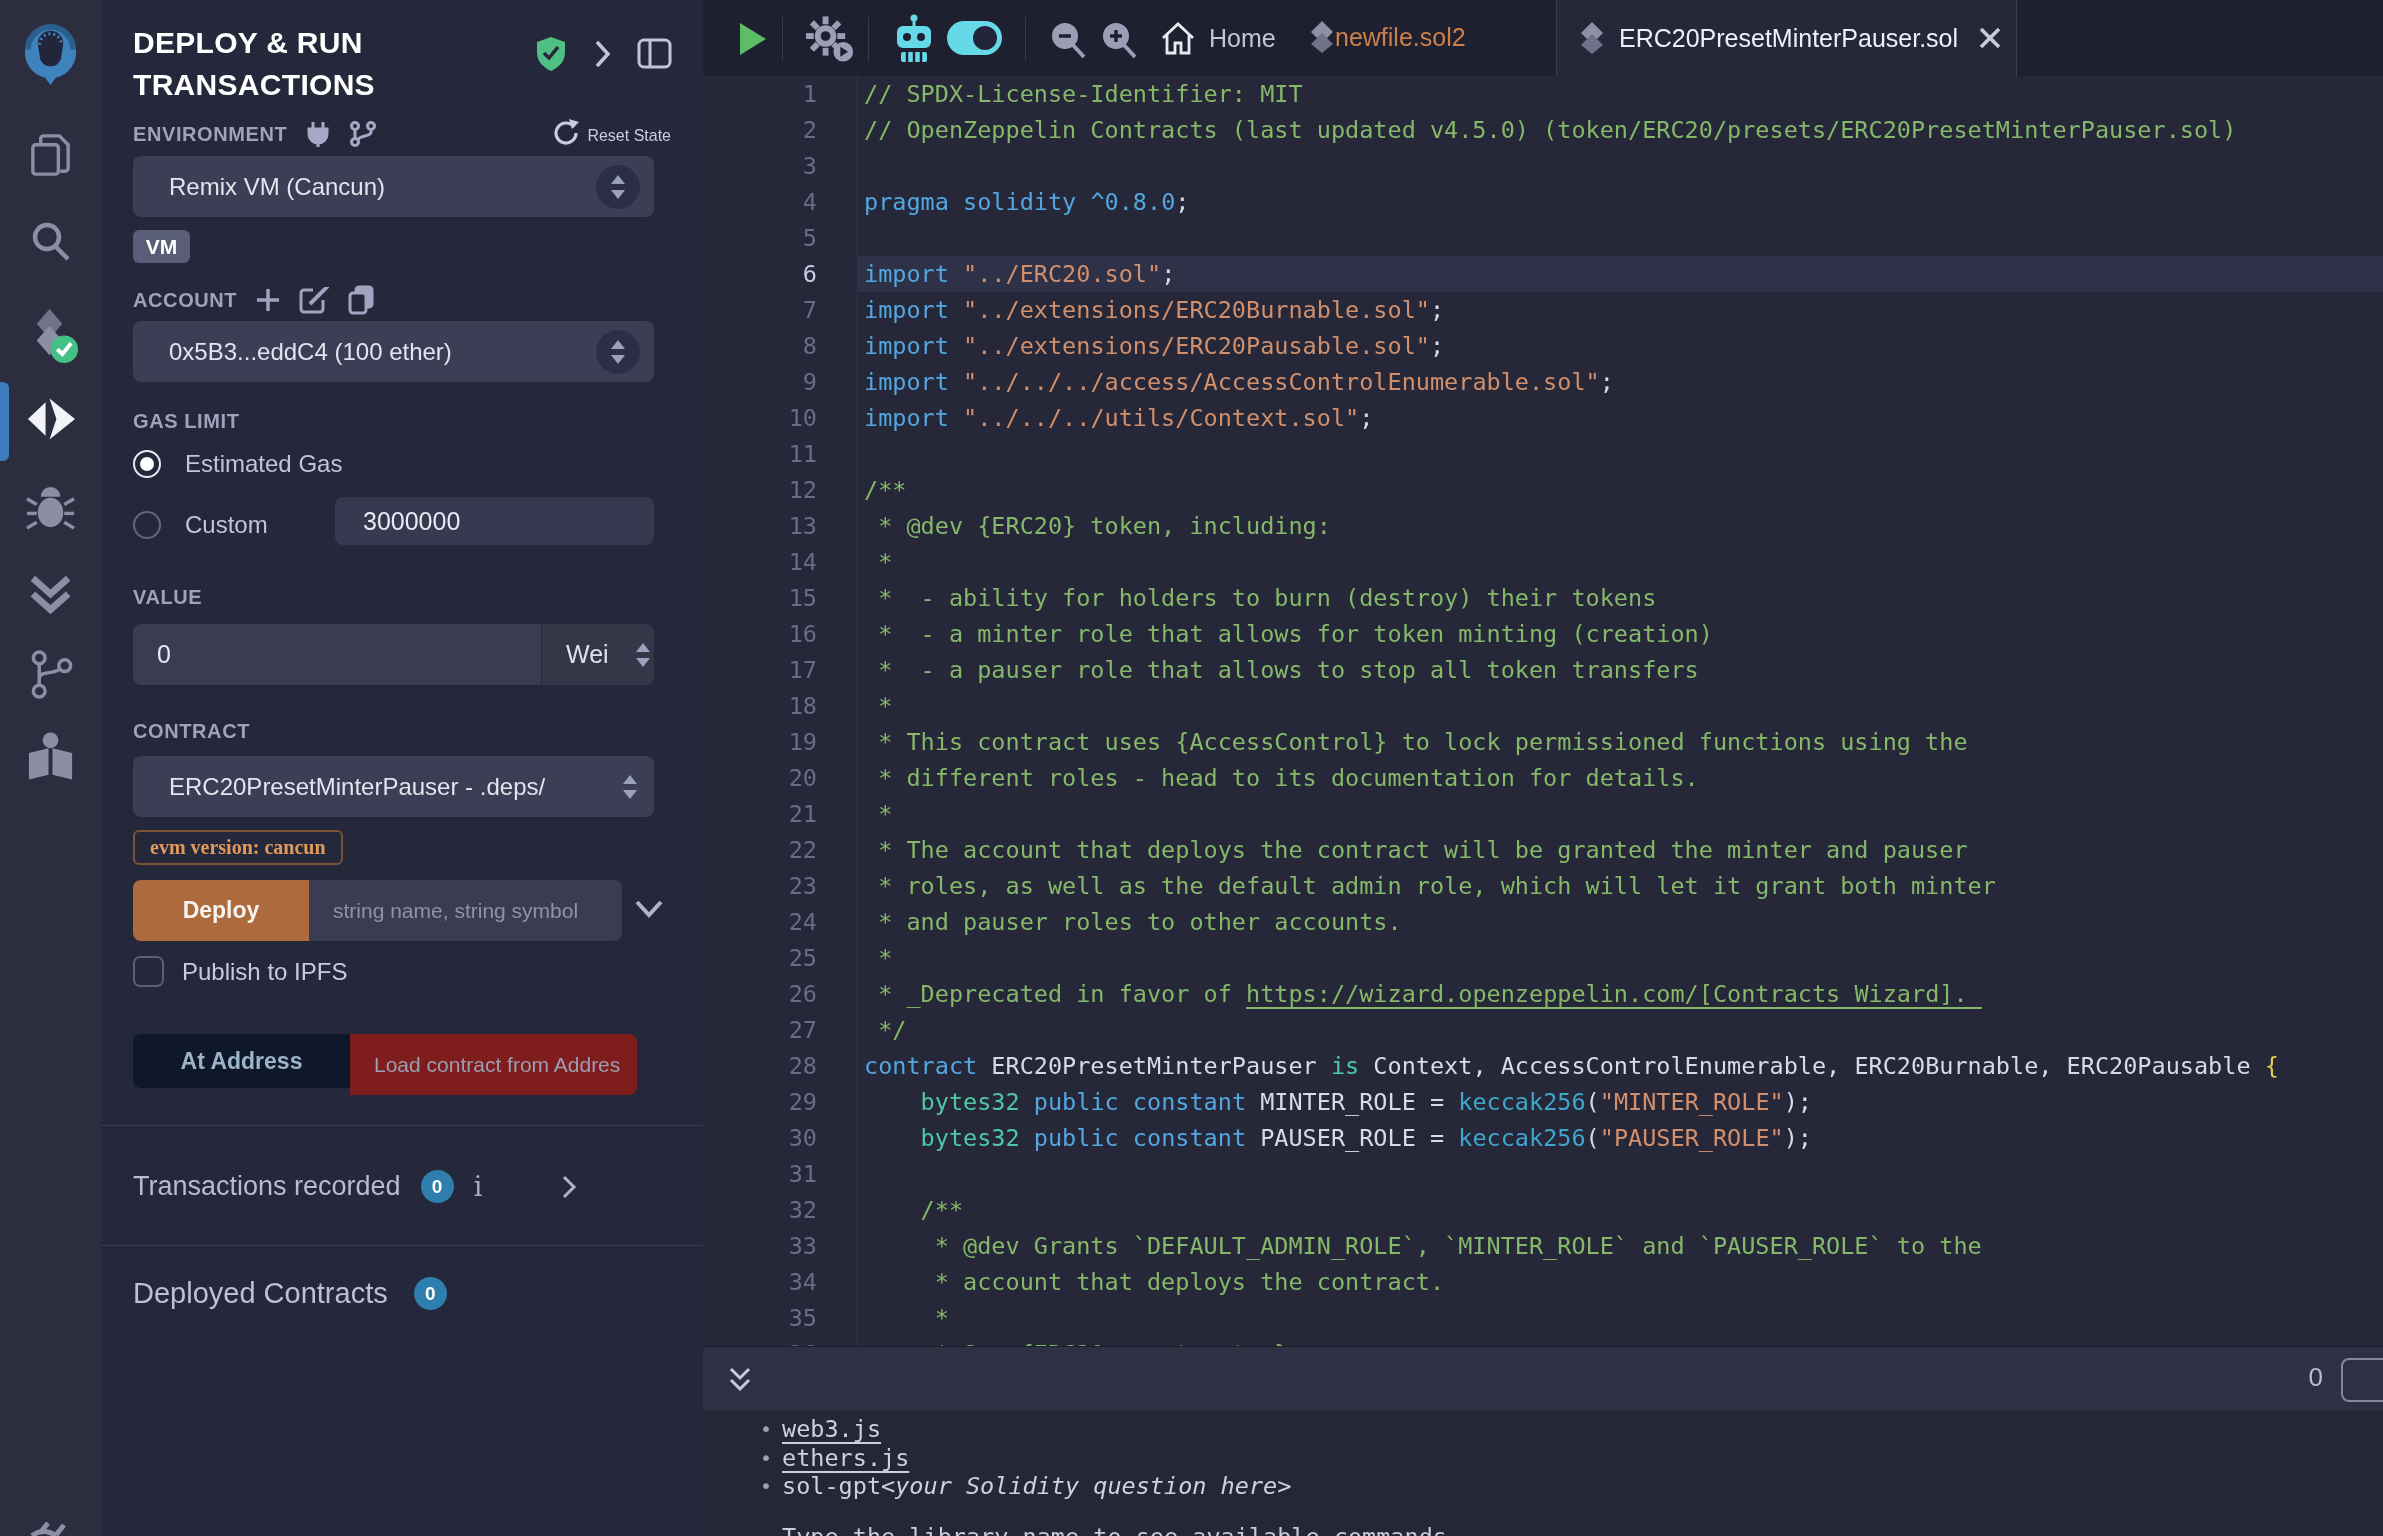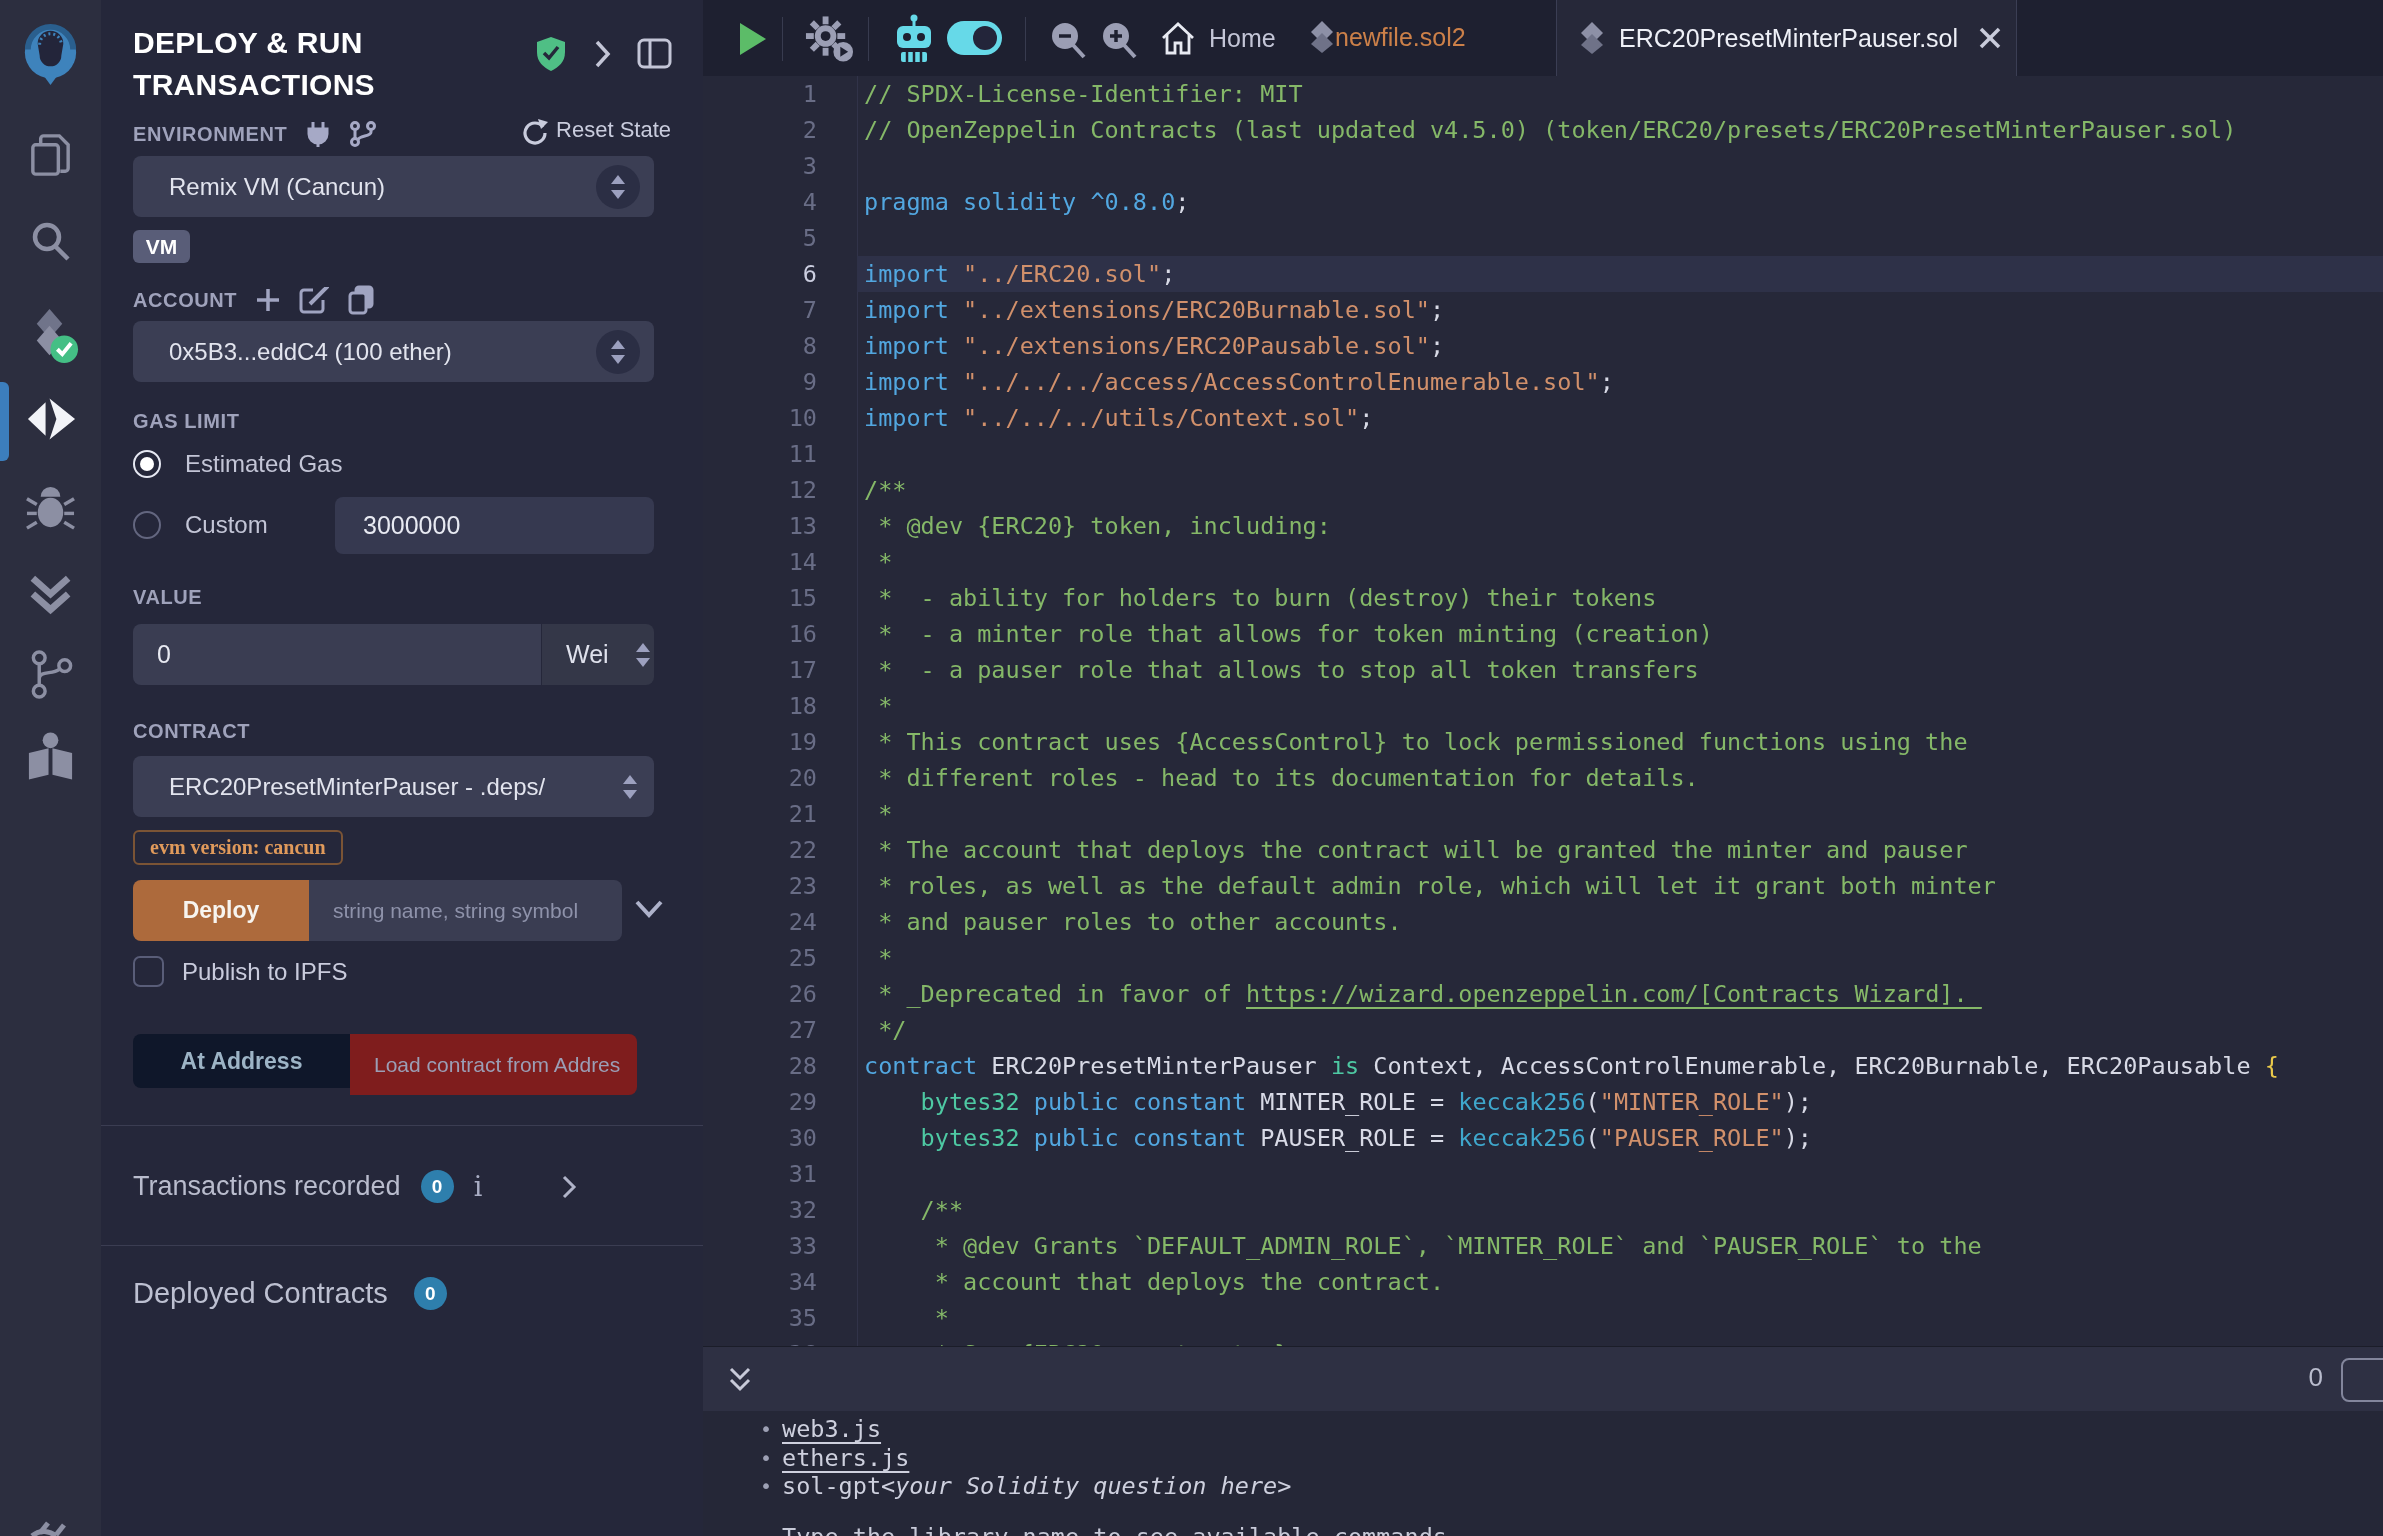--- a/index.html
+++ b/index.html
@@ -19,28 +19,28 @@
   .panel-title{width:337px;font-size:30px;line-height:42px;font-weight:bold;color:#ffffff;letter-spacing:0.3px;}
   .lbl{font-size:20px;letter-spacing:0.6px;color:#9fa2bb;font-weight:bold;}
   .select{width:521px;height:61px;background:#3b3e54;border-radius:8px;display:flex;align-items:center;}
   .select .ftext{margin-left:36px;font-size:24px;color:#e2e4ee;white-space:nowrap;overflow:hidden;max-width:416px;}
   .circle-stepper{margin-left:auto;margin-right:14px;width:44px;height:44px;border-radius:50%;background:#2b2e44;
                   display:flex;align-items:center;justify-content:center;}
   .plain-stepper{margin-left:auto;margin-right:14px;}
   .vm-badge{width:57px;height:33px;background:#595d78;border-radius:6px;color:#fff;font-weight:bold;font-size:21px;
             display:flex;align-items:center;justify-content:center;}
   .icon-row{display:flex;align-items:center;gap:18px;}
-  .reset{position:absolute;right:32px;display:flex;align-items:flex-start;gap:8px;font-size:22px;color:#c9ccdd;}
+  .reset{position:absolute;right:32px;display:flex;align-items:flex-end;gap:8px;font-size:16px;color:#c9ccdd;}
   .radio{width:28px;height:28px;border-radius:50%;box-sizing:border-box;}
   .radio.on{border:2px solid #e6e8f2;position:relative;}
   .radio.on::after{content:"";position:absolute;left:5px;top:5px;width:14px;height:14px;border-radius:50%;background:#fff;}
   .radio.off{border:2px solid #63667f;}
   .radio-lbl{font-size:24px;color:#c3c5d6;}
   input{font-family:"Liberation Sans",sans-serif;border:none;outline:none;}
-  .gas-input{width:319px;height:57px;background:#363950;border-radius:8px;color:#e8eaf2;font-size:25px;padding:0 0 0 28px;box-sizing:border-box;}
+  .gas-input{width:319px;height:48px;background:#363950;border-radius:8px;color:#e8eaf2;font-size:25px;padding:0 0 0 28px;box-sizing:border-box;}
   .val-input{width:408px;height:61px;background:#3a3d52;border-radius:8px 0 0 8px;color:#e8eaf2;font-size:25px;padding:0 0 0 24px;box-sizing:border-box;}
   .wei-box{position:absolute;left:409px;top:0;width:112px;height:61px;background:#343748;border-radius:0 8px 8px 0;
            display:flex;align-items:center;}
   .wei-box span{margin-left:24px;font-size:25px;color:#dfe1ec;}
   .evm-badge{display:inline-block;border:2px solid #7b5435;border-radius:6px;padding:4px 15px;
              font-size:20px;font-weight:bold;color:#e09a5b;font-family:Liberation Serif, serif;}
   .deploy-btn{width:176px;height:61px;background:#ad6a3c;border-radius:8px 0 0 8px;display:flex;align-items:center;justify-content:center;
               color:#f7f4ef;font-weight:bold;font-size:23px;cursor:pointer;}
   .deploy-input{position:absolute;left:176px;top:0;width:313px;height:61px;background:#3a3d52;border-radius:0 8px 8px 0;
                 color:#c6c9da;font-size:21px;padding:0 0 0 24px;box-sizing:border-box;}

